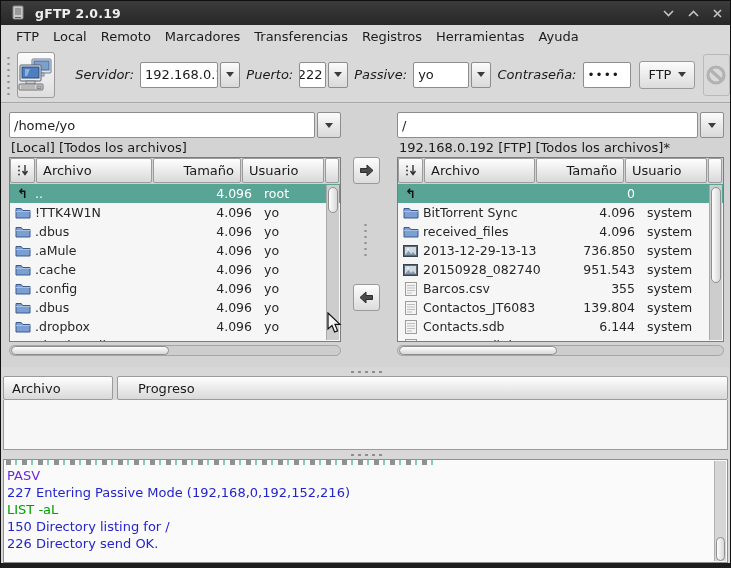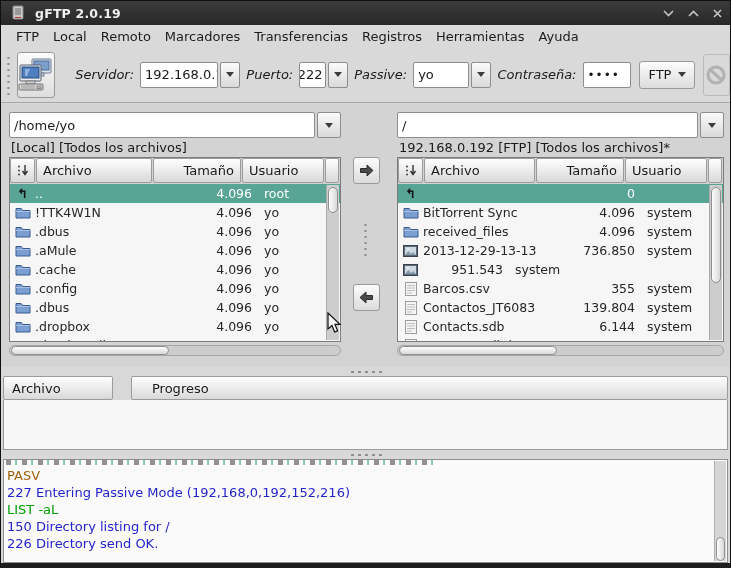--- a/index.html
+++ b/index.html
@@ -71,21 +71,21 @@
   .xfer-btn.toremote { top:53px; }
   .xfer-btn.tolocal  { top:180px; }
   .mid-grip { position:absolute; left:362px; top:118px; width:5px; height:34px; background-image:radial-gradient(circle,#8f8f8f 1px,rgba(0,0,0,0) 1.3px); background-size:5px 6px; }
 
   
   .queue-grip { position:absolute; top:366px; left:0; right:0; height:9px; display:flex; justify-content:center; align-items:center; }
   .hgrip { width:34px; height:4px; background-image:radial-gradient(circle,#8a8a8a 1.1px,rgba(0,0,0,0) 1.3px); background-size:7px 4px; }
   .queue-head { position:absolute; top:375px; left:2px; right:2px; height:24px; display:flex; }
   .qbtn { border:1px solid #9b9b9b; border-radius:2px; background:linear-gradient(#fefefe,#d9d9d9); display:flex; align-items:center; padding:0 8px; font-size:13px; }
   .qbtn.qfile { width:110px; }
-  .qbtn.qprog { flex:1; margin-left:18px;padding-left:20px; }
+  .qbtn.qprog { flex:1; margin-left:4px;padding-left:20px; }
   .queue-list { position:absolute; top:399px; left:2px; right:2px; height:50px; background:#f7f7f7; border:1px solid #9b9b9b; border-top:none; }
 
   
   .log-grip { position:absolute; top:450px; left:0; right:0; height:8px; display:flex; justify-content:center; align-items:center; }
   .log { position:absolute; top:458px; left:2px; right:2px; bottom:0; background:#fafafa; border:1px solid #8f8f8f; overflow:hidden; }
   .log-clip { height:5px; margin:0 0 2px 2px; width:430px;
               background-image:repeating-linear-gradient(90deg,#3a3a3a 0 5px,rgba(0,0,0,0) 5px 9px,#2a6 9px 11px,rgba(0,0,0,0) 11px 16px);
               opacity:.55; }
   .log-line { font-size:13px; line-height:17px; padding-left:3px; white-space:nowrap; }
   .log-scroll { position:absolute; top:1px; right:1px; bottom:1px; width:12px; background:#d6d6d6; border-left:1px solid #b0b0b0; }
@@ -405,20 +405,21 @@
             </div>
             <div class="frow">
               <span class="c-icon">
                 <svg width="15" height="12" viewBox="0 0 15 12">
                   <rect x="0.5" y="0.5" width="14" height="11" fill="#5d6b78" stroke="#39434d"></rect>
                   <rect x="2" y="2" width="11" height="8" fill="#cfd9e2"></rect>
                   <path d="M2 10 l3.5-4 2.5 3 2-2 3 3 z" fill="#8599ab"></path>
                   <circle cx="5" cy="4.2" r="1" fill="#f2f5f8"></circle>
                 </svg>
               </span>
+              <span class="c-name">20150928_082740</span>
               <span class="c-size">951.543</span>
               <span class="c-user">system</span>
             </div>
             <div class="frow">
               <span class="c-icon">
                 <svg width="12" height="14" viewBox="0 0 12 14">
                   <rect x="0.5" y="0.5" width="11" height="13" fill="#f4f4f4" stroke="#9c9c9c"></rect>
                   <path d="M2 3.5 h8 M2 6 h8 M2 8.5 h8 M2 11 h5" stroke="#bdbdbd"></path>
                 </svg>
               </span>
@@ -478,21 +479,21 @@
     <div class="qbtn qprog">Progreso</div>
   </div>
   <div class="queue-list"></div>
 
   <div class="log-grip">
       <div class="hgrip"></div>
     </div>
   <div class="log">
     <div class="log-clip"></div>
     <div id="log-lines">
-        <div class="log-line" style="color: #a16207;">PASV</div>
+        <div class="log-line" style="color: #6d28d9;">PASV</div>
         <div class="log-line" style="color: rgb(36, 36, 205);">227 Entering Passive Mode (192,168,0,192,152,216)</div>
         <div class="log-line" style="color: rgb(0, 160, 0);">LIST -aL</div>
         <div class="log-line" style="color: rgb(36, 36, 205);">150 Directory listing for /</div>
         <div class="log-line" style="color: rgb(36, 36, 205);">226 Directory send OK.</div>
       </div>
     <div class="log-scroll">
       <div class="vthumb" style="top:76px; height:24px; left:1px; right:1px;"></div>
     </div>
   </div>
 

